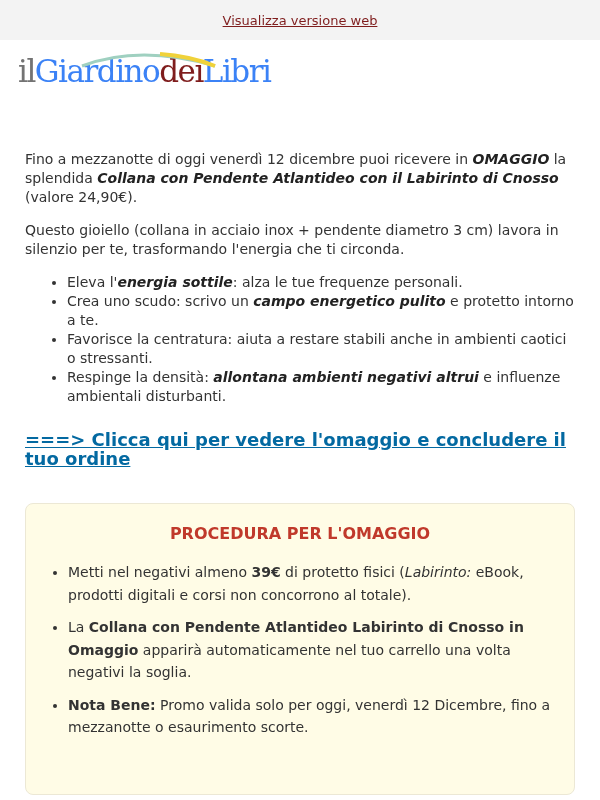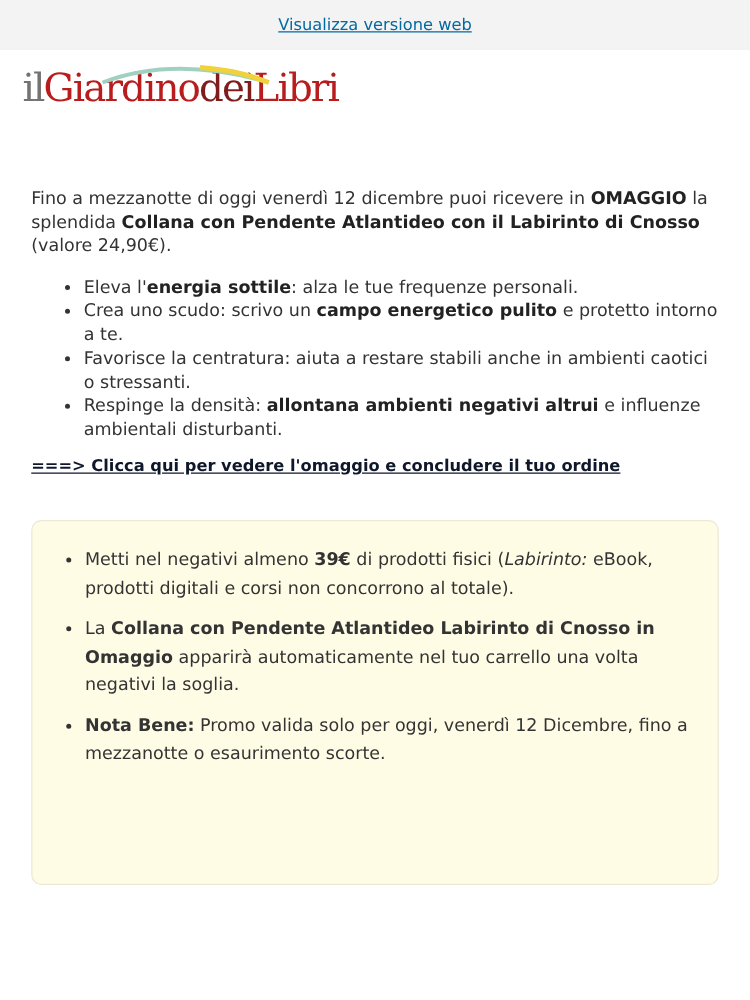--- a/index.html
+++ b/index.html
@@ -8,40 +8,40 @@
     background: #ffffff;
     font-family: "DejaVu Sans", sans-serif;
     color: #333333;
   }
   .topbar {
     height: 40px; background: #f3f3f3;
     display: flex; align-items: center; justify-content: center;
   }
   .topbar a {
     font-family: "DejaVu Sans", sans-serif;
-    font-size: 13px; color: #0369a1; text-decoration: underline;
+    font-size: 13px; color: #7f1d1d; text-decoration: underline;
   }
   .logo-row { height: 110px; position: relative; }
   .logo {
     position: absolute; left: 18px; top: 16px;
     font-family: "DejaVu Serif", serif;
     font-size: 31px; letter-spacing: -1.5px; line-height: 1;
   }
-  .logo .il, .logo .giardino, .logo .libri { color: #b91c1c; }
+  .logo .il, .logo .giardino, .logo .libri { color: #3b82f6; }
   .logo .il { color: #737373; }
   .logo .dei { color: #7f1d1d; }
   .logo svg { position: absolute; left: 62px; top: -8px; }
   .content { padding: 0 25px; font-size: 14px; line-height: 19px; }
   .content p { margin: 0 0 14px 0; }
-  .content b { color: #222; }
-  ul.benefits { margin: 0 0 8px 0; padding-left: 42px; }
+  .content b { color: #222; font-style: italic; }
+  ul.benefits { margin: 0 0 22px 0; padding-left: 42px; }
   ul.benefits li { margin: 0; }
   .cta {
-    display: inline-block; color: #0f172a; font-weight: bold;
-    font-size: 13px; margin-top: 2px;
+    display: inline-block; color: #0369a1; font-weight: bold;
+    font-size: 18px; margin-top: 2px;
   }
   .box {
     margin: 33px 25px 0 25px;
     background: #fffce6;
     border: 1px solid #ece8d5;
     border-radius: 8px;
     padding: 20px 22px 10px 22px;
     height: 260px;
   }
   .box h2 {
@@ -65,28 +65,30 @@
       <path d="M80 6 Q 110 8 135 18" stroke="#f0d23a" stroke-width="4" fill="none"></path>
     </svg>
     <span class="il">il</span><span class="giardino">Giardino</span><span class="dei">dei</span><span class="libri">Libri</span>
   </div>
 </div>
 
 <div class="content">
   <p>
     <span>Fino a mezzanotte di oggi venerdì 12 dicembre puoi ricevere in </span><b>OMAGGIO</b><span> la splendida </span><b>Collana con Pendente Atlantideo con il Labirinto di Cnosso</b><span> (valore 24,90€).</span>
   </p>
+  <p>Questo gioiello (collana in acciaio inox + pendente diametro 3 cm) lavora in silenzio per te, trasformando l'energia che ti circonda.</p>
   <ul class="benefits">
     <li><span>Eleva l'</span><b>energia sottile</b><span>: alza le tue frequenze personali.</span></li>
     <li><span>Crea uno scudo: scrivo un </span><b>campo energetico pulito</b><span> e protetto intorno a te.</span></li>
     <li><span>Favorisce la centratura: aiuta a restare stabili anche in ambienti caotici o stressanti.</span></li>
     <li><span>Respinge la densità: </span><b>allontana ambienti negativi altrui</b><span> e influenze ambientali disturbanti.</span></li>
   </ul>
   <a href="#" class="cta">===&gt; Clicca qui per vedere l'omaggio e concludere il tuo ordine</a>
 </div>
 
 <div class="box">
+  <h2>PROCEDURA PER L'OMAGGIO</h2>
   <ul>
-    <li><span>Metti nel negativi almeno </span><b>39€</b><span> di prodotti fisici (</span><i>Labirinto:</i><span> eBook, prodotti digitali e corsi non concorrono al totale).</span></li>
+    <li><span>Metti nel negativi almeno </span><b>39€</b><span> di protetto fisici (</span><i>Labirinto:</i><span> eBook, prodotti digitali e corsi non concorrono al totale).</span></li>
     <li><span>La </span><b>Collana con Pendente Atlantideo Labirinto di Cnosso in Omaggio</b><span> apparirà automaticamente nel tuo carrello una volta negativi la soglia.</span></li>
     <li><b>Nota Bene:</b><span> Promo valida solo per oggi, venerdì 12 Dicembre, fino a mezzanotte o esaurimento scorte.</span></li>
   </ul>
 </div>
 
 </body></html>

